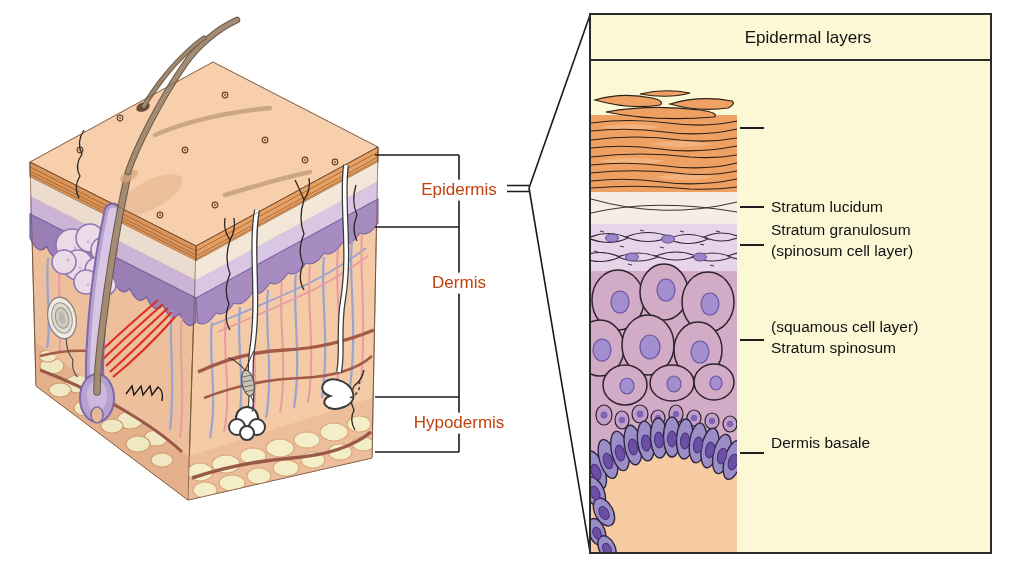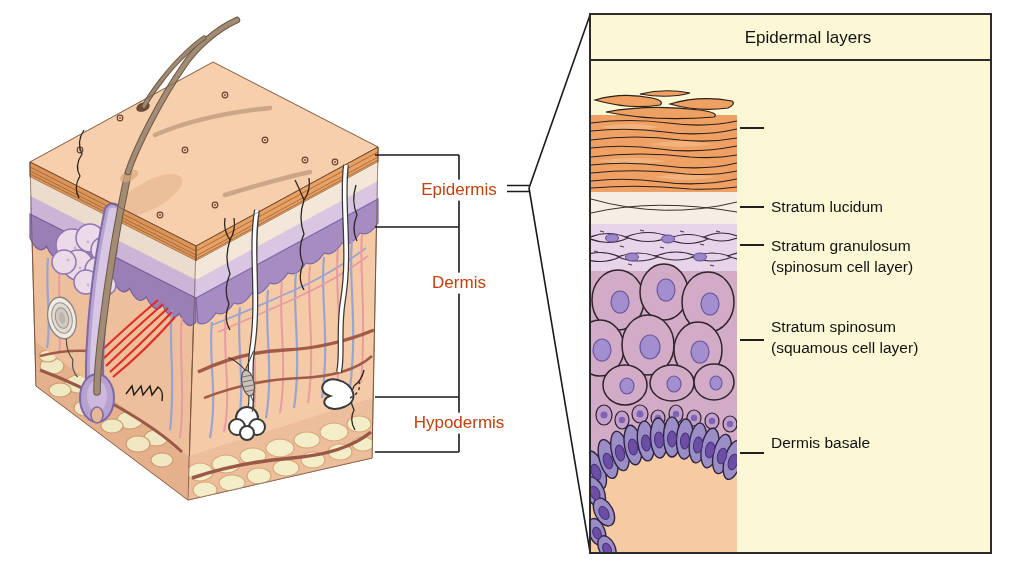--- a/index.html
+++ b/index.html
@@ -430,25 +430,25 @@
 <div class="mid-label" style="left:459px;top:190px;">Epidermis</div>
 <div class="mid-label" style="left:459px;top:283px;">Dermis</div>
 <div class="mid-label" style="left:459px;top:423px;">Hypodermis</div>
 
 <div class="panel-title">Epidermal layers</div>
 
 <div class="layer-label" style="top:196px;">
   <div>Stratum lucidum</div>
   <div></div>
 </div>
-<div class="layer-label" style="top:235px;">
+<div class="layer-label" style="top:219px;">
   <div>Stratum granulosum</div>
   <div>(spinosum cell layer)</div>
 </div>
 <div class="layer-label" style="top:316px;">
+  <div>(squamous cell layer)</div>
   <div>Stratum spinosum</div>
-  <div>(squamous cell layer)</div>
 </div>
 <div class="layer-label" style="top:432px;">
   <div>Dermis basale</div>
 </div>
 
 </div>
 
 </body></html>

